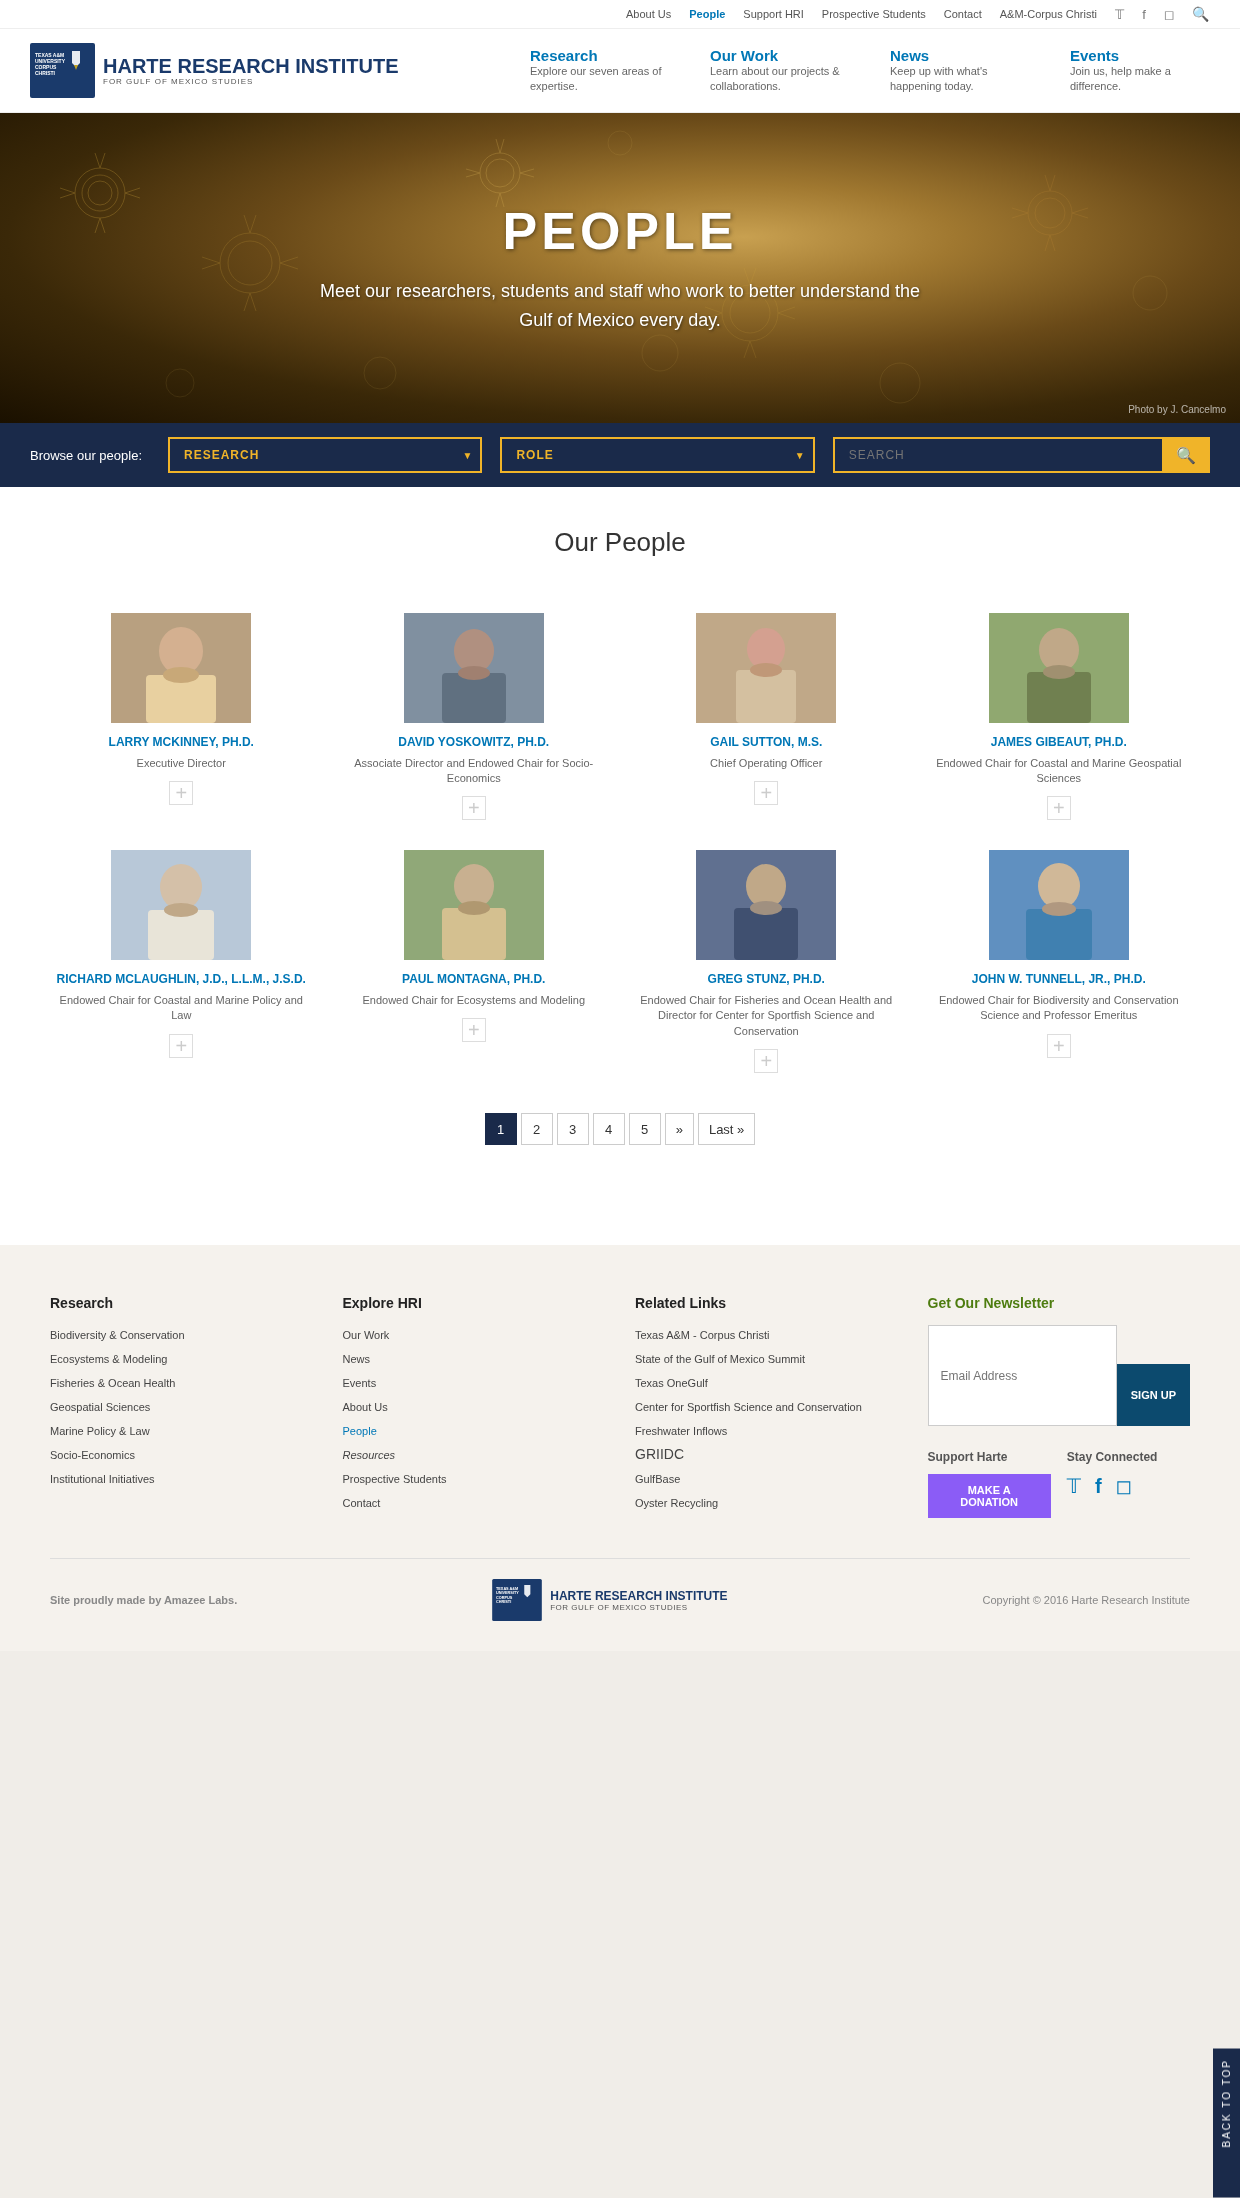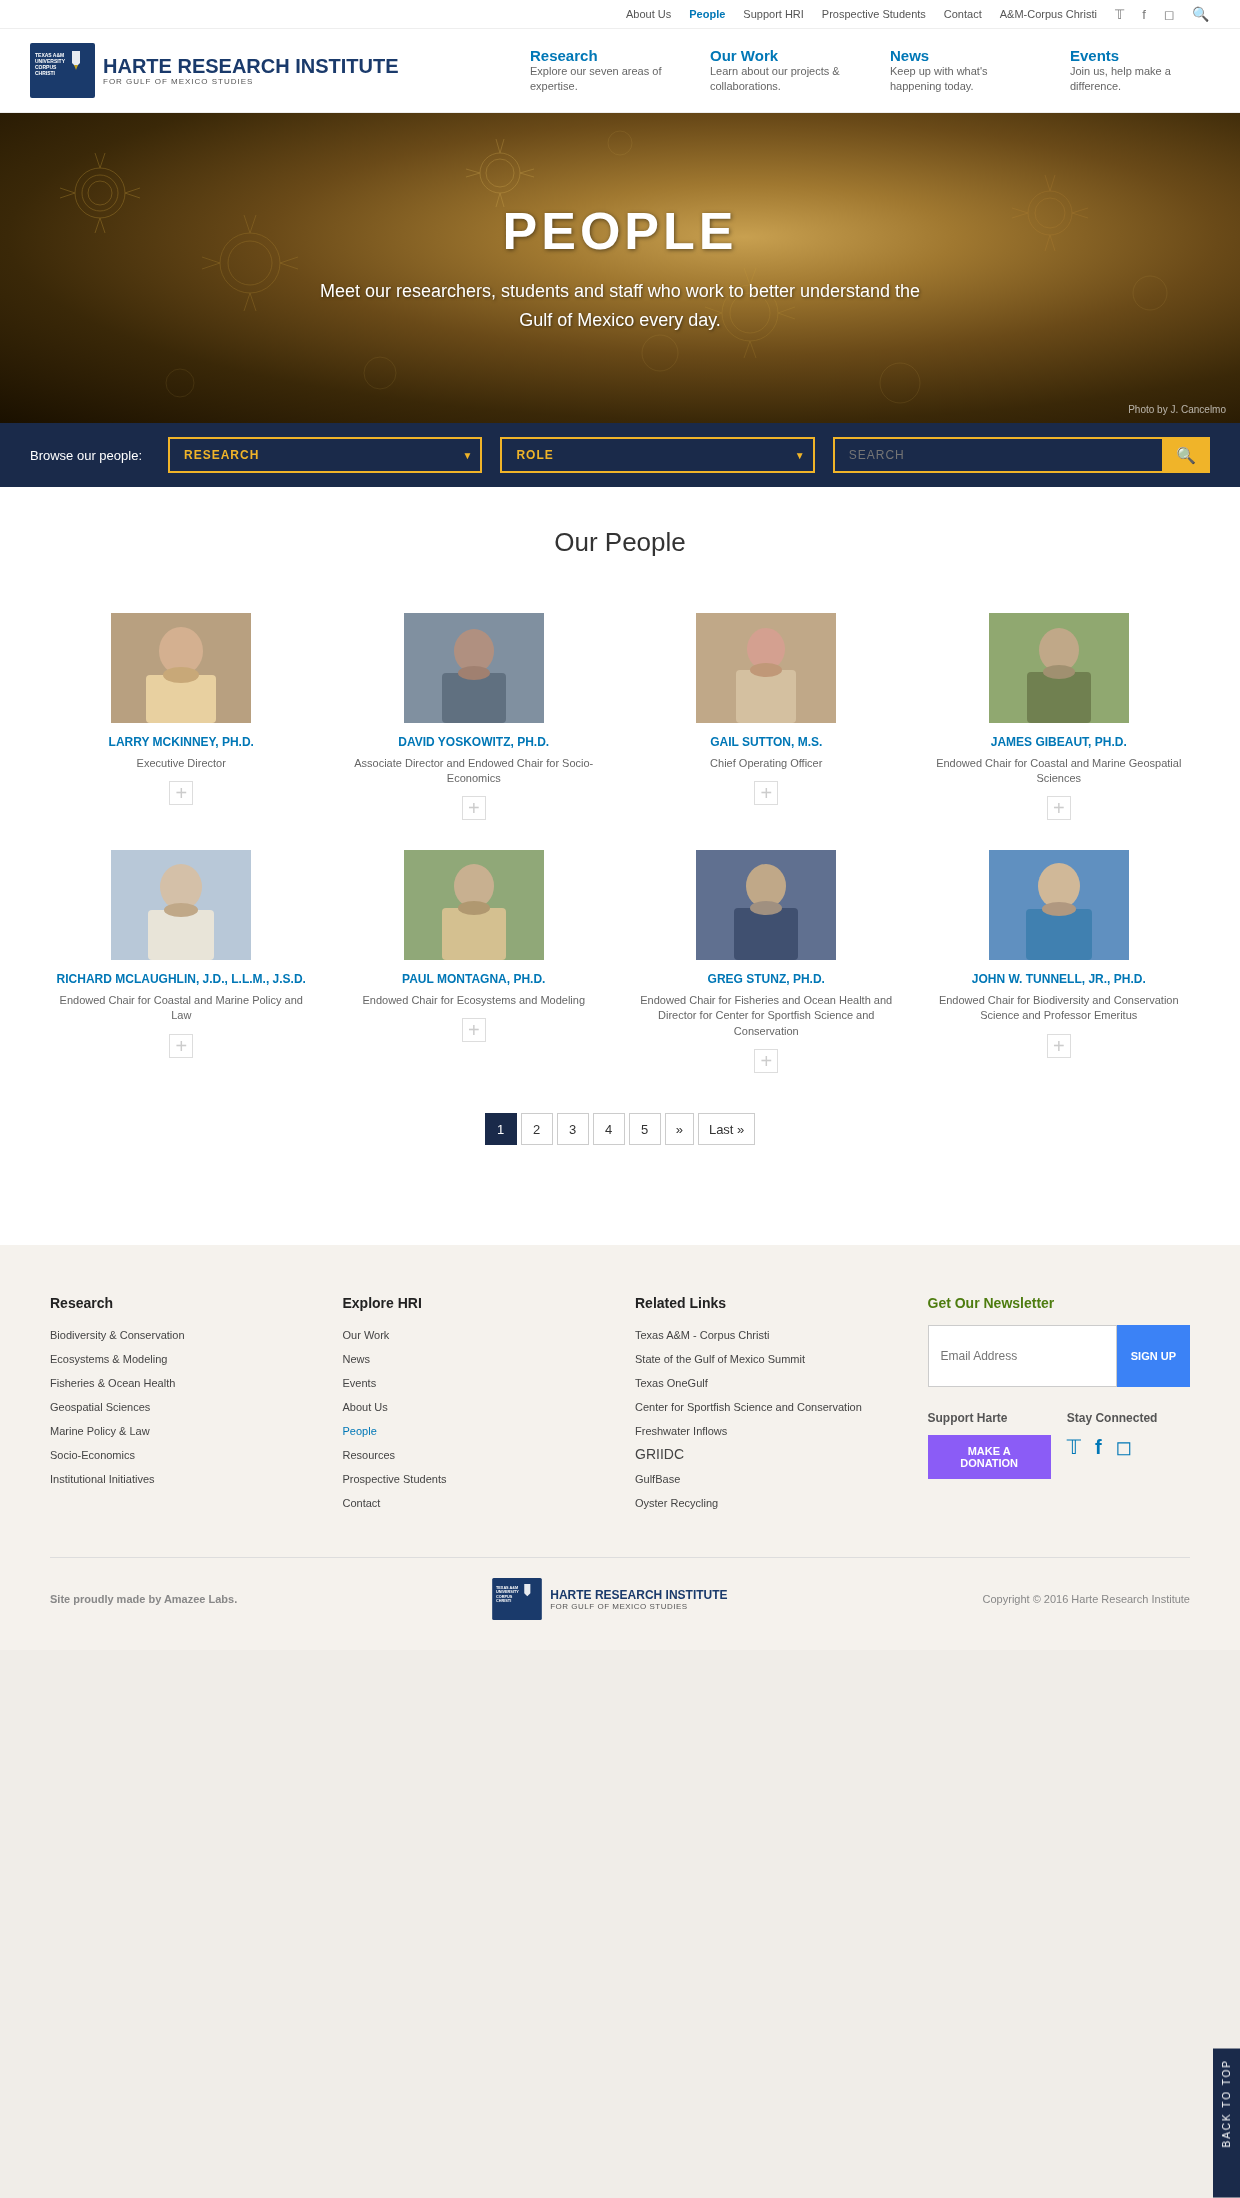--- a/index.html
+++ b/index.html
@@ -330,21 +330,21 @@
     </div>
 
     <div>
       <h4 style="font-size:14px; font-weight:bold; color:#222; margin-bottom:14px;">Explore HRI</h4>
       <ul style="list-style:none;">
         <li style="margin-bottom:6px;"><a href="#" style="font-size:11px; color:#444; text-decoration:none;">Our Work</a></li>
         <li style="margin-bottom:6px;"><a href="#" style="font-size:11px; color:#444; text-decoration:none;">News</a></li>
         <li style="margin-bottom:6px;"><a href="#" style="font-size:11px; color:#444; text-decoration:none;">Events</a></li>
         <li style="margin-bottom:6px;"><a href="#" style="font-size:11px; color:#444; text-decoration:none;">About Us</a></li>
         <li style="margin-bottom:6px;"><a href="#" style="font-size:11px; color:#0077b6; text-decoration:none;">People</a></li>
-        <li style="margin-bottom:6px;"><a href="#" style="font-size:11px; color:#444; text-decoration:none;">Resources</a></li>
+        <li style="margin-bottom:6px;font-style:italic;"><a href="#" style="font-size:11px; color:#444; text-decoration:none;">Resources</a></li>
         <li style="margin-bottom:6px;"><a href="#" style="font-size:11px; color:#444; text-decoration:none;">Prospective Students</a></li>
         <li style="margin-bottom:6px;"><a href="#" style="font-size:11px; color:#444; text-decoration:none;">Contact</a></li>
       </ul>
     </div>
 
     <div>
       <h4 style="font-size:14px; font-weight:bold; color:#222; margin-bottom:14px;">Related Links</h4>
       <ul style="list-style:none;">
         <li style="margin-bottom:6px;"><a href="#" style="font-size:11px; color:#444; text-decoration:none;">Texas A&amp;M - Corpus Christi</a></li>
         <li style="margin-bottom:6px;"><a href="#" style="font-size:11px; color:#444; text-decoration:none;">State of the Gulf of Mexico Summit</a></li>
@@ -354,21 +354,21 @@
         <li style="margin-bottom:6px;"><a href="#" style="font-size:14px; color:#444; text-decoration:none;">GRIIDC</a></li>
         <li style="margin-bottom:6px;"><a href="#" style="font-size:11px; color:#444; text-decoration:none;">GulfBase</a></li>
         <li style="margin-bottom:6px;"><a href="#" style="font-size:11px; color:#444; text-decoration:none;">Oyster Recycling</a></li>
       </ul>
     </div>
 
     <div>
       <h4 style="font-size:14px; font-weight:bold; color:#4d7c0f; margin-bottom:14px;">Get Our Newsletter</h4>
       <div style="display:flex; margin-bottom:24px;">
         <input type="email" placeholder="Email Address" style="flex: 1 1 0%; padding: 10px 12px; border: 1px solid rgb(204, 204, 204); font-size: 12px; color: rgb(153, 153, 153); outline: none;">
-        <button style="background:#3b82f6; color:#fff; border:none; padding:25px 14px; font-size:11px; font-weight:bold; cursor:pointer; white-space:nowrap;">SIGN UP</button>
+        <button style="background:#0c4a6e; color:#fff; border:none; padding:25px 14px; font-size:11px; font-weight:bold; cursor:pointer; white-space:nowrap;margin-top:39px;">SIGN UP</button>
       </div>
       <div style="display:grid; grid-template-columns:1fr 1fr; gap:16px;">
         <div>
           <h5 style="font-size:12px; color:#555; margin-bottom:10px;">Support Harte</h5>
           <button style="background:#8b5cf6; color:#fff; border:none; padding:10px 16px; font-size:11px; font-weight:bold; cursor:pointer;">MAKE A DONATION</button>
         </div>
         <div>
           <h5 style="font-size:12px; color:#555; margin-bottom:10px;">Stay Connected</h5>
           <div style="display:flex; gap:14px; align-items:center; margin-top:8px;">
             <a href="#" style="color:#0077b6; font-size:20px; text-decoration:none;">𝕋</a>

